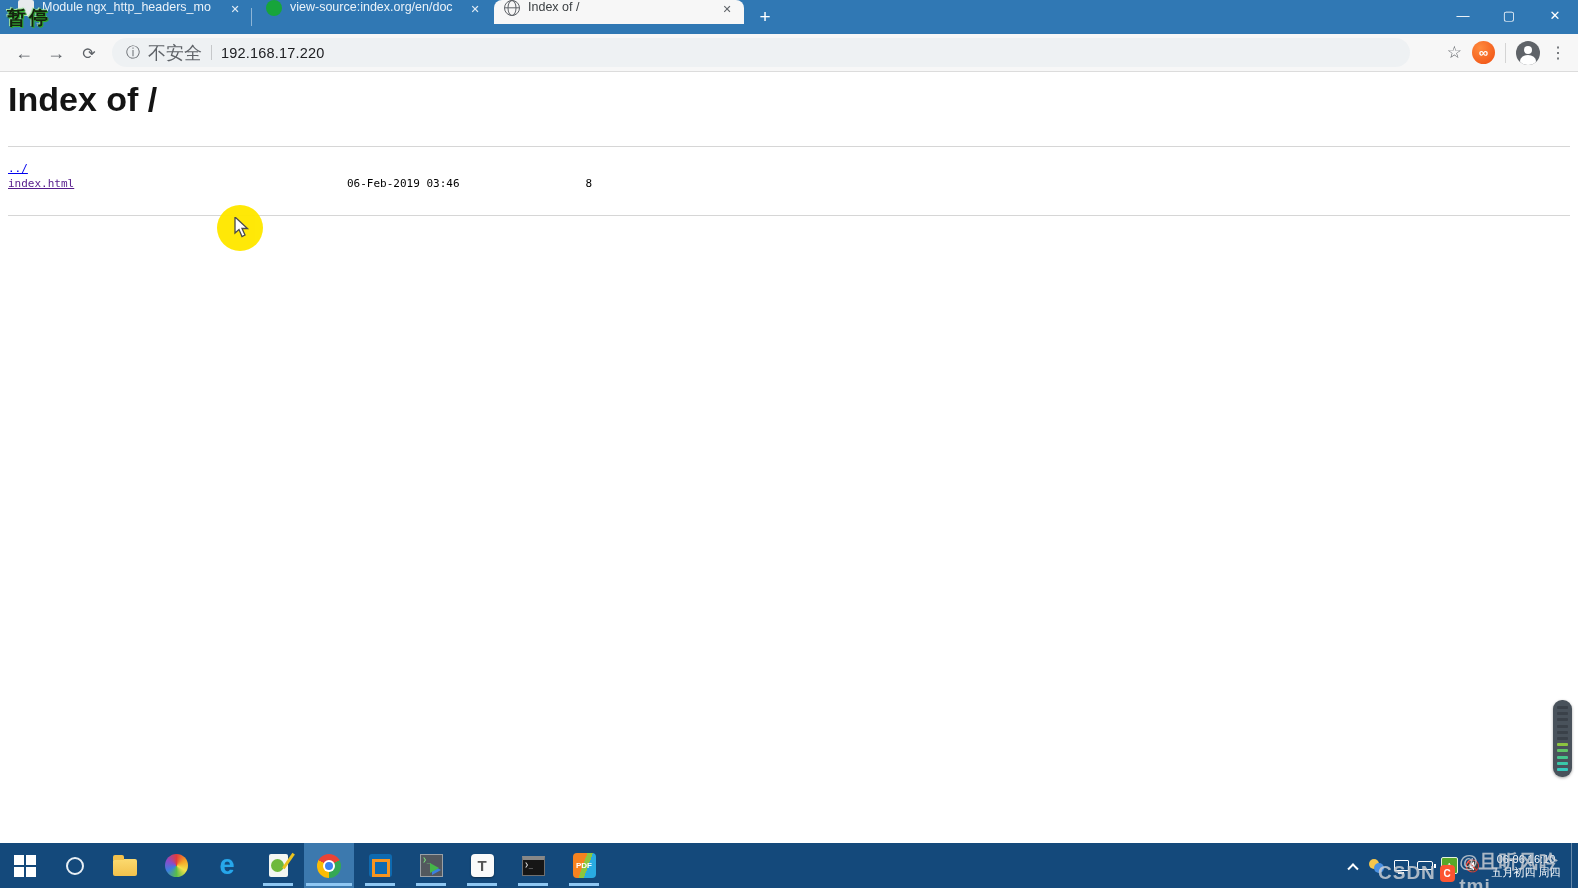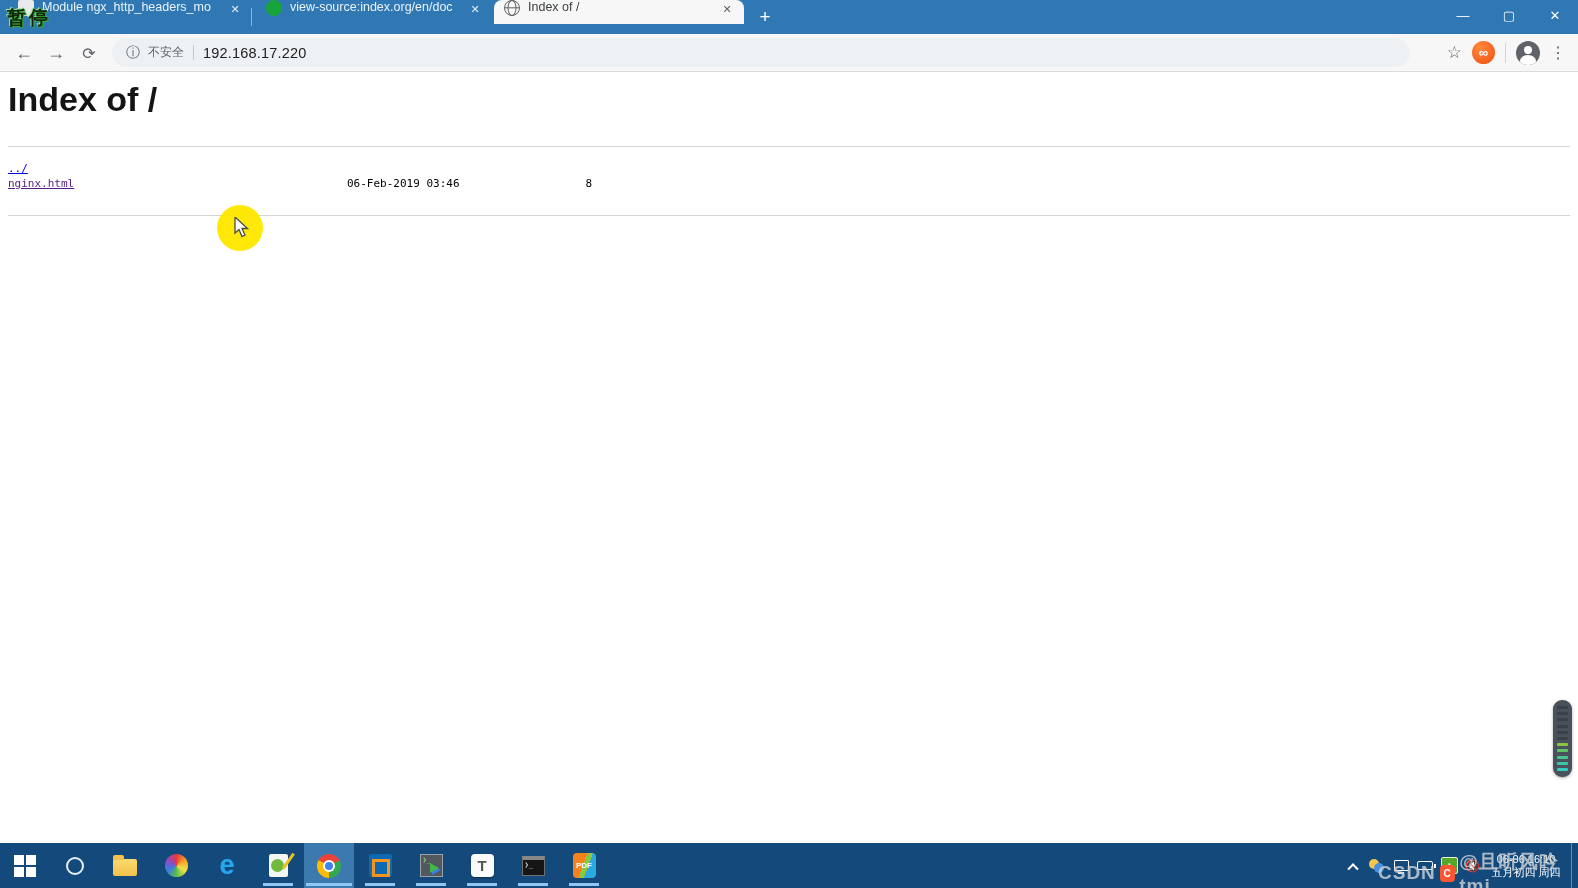--- a/index.html
+++ b/index.html
@@ -23,21 +23,21 @@
   .fav-globe::after { content:""; position:absolute; top:-1px; bottom:-1px; left:50%; width:7px; transform:translateX(-50%); border:1.4px solid #5F6368; border-radius:50%; }
   .newtab-btn { position:absolute; left:752px; top:5px; width:26px; height:24px; color:#fff; font-size:19px; line-height:23px; text-align:center; border-radius:4px; }
   .win-controls { position:absolute; right:0; top:0; height:30px; display:flex; }
   .win-btn { width:46px; height:30px; color:#fff; font-size:13px; display:flex; align-items:center; justify-content:center; }
 
   .toolbar { position:absolute; left:0; top:34px; width:1578px; height:38px; background:#F7F7F7; border-bottom:1px solid #DCDCDC; }
   .nav-btn { position:absolute; top:5px; width:28px; height:28px; color:#5F6368; font-size:18px; display:flex; align-items:center; justify-content:center; border-radius:50%; }
   .btn-back { left:10px; } .btn-fwd { left:42px; } .btn-reload { left:75px; font-size:16px; }
   .omnibox { position:absolute; left:112px; top:4px; width:1298px; height:29px; background:#EEF1F3; border-radius:15px; display:flex; align-items:center; color:#5F6368; }
   .omni-info { margin-left:14px; font-size:14px; }
-  .omni-sec { margin-left:8px; font-size:12px; color:#5F6368; }
+  .omni-sec { margin-left:8px; font-size:18px; color:#5F6368; }
   .omni-div { width:1px; height:15px; background:#C6C8CA; margin:0 9px; }
   .omni-url { font-size:14.5px; color:#202124; letter-spacing:.2px; }
   .tool-right { position:absolute; right:8px; top:4px; height:29px; display:flex; align-items:center; gap:10px; }
   .star { color:#5F6368; font-size:17px; }
   .ext-omega { width:23px; height:23px; border-radius:50%; background:radial-gradient(circle at 35% 30%, #FF8A3C, #EF4E12); color:#fff; font-size:13px; font-weight:bold; display:flex; align-items:center; justify-content:center; }
   .tr-sep { width:1px; height:20px; background:#D4D4D4; }
   .avatar { width:24px; height:24px; border-radius:50%; background:#5F6368; position:relative; overflow:hidden; }
   .avatar::before { content:""; position:absolute; left:8px; top:5px; width:8px; height:8px; border-radius:50%; background:#fff; }
   .avatar::after { content:""; position:absolute; left:4px; top:14px; width:16px; height:12px; border-radius:50%; background:#fff; }
   .kebab { color:#5F6368; font-size:16px; letter-spacing:0; margin-right:4px; }
@@ -172,21 +172,21 @@
 
 <div class="content">
   <h1 class="index-title">Index of /</h1>
   <div class="rule rule-top"></div>
 
   <div class="listing">
     <div class="lrow">
       <a href="#">../</a>
     </div>
     <div class="lrow row-index">
-      <a href="#" class="visited">nginx.html</a>
+      <a href="#" class="visited">index.html</a>
       <span class="col-date">06-Feb-2019 03:46</span>
       <span class="col-size">8</span>
     </div>
   </div>
 
   <div class="rule rule-bottom"></div>
 
   <div class="cursor-spot">
     <svg width="20" height="22" viewBox="0 0 20 22">
       <polygon points="2,0 2,16 6,12.5 9,19.5 12,18 9,11.5 14.5,11.5" fill="#fff" stroke="#444" stroke-width="1.3"></polygon>

